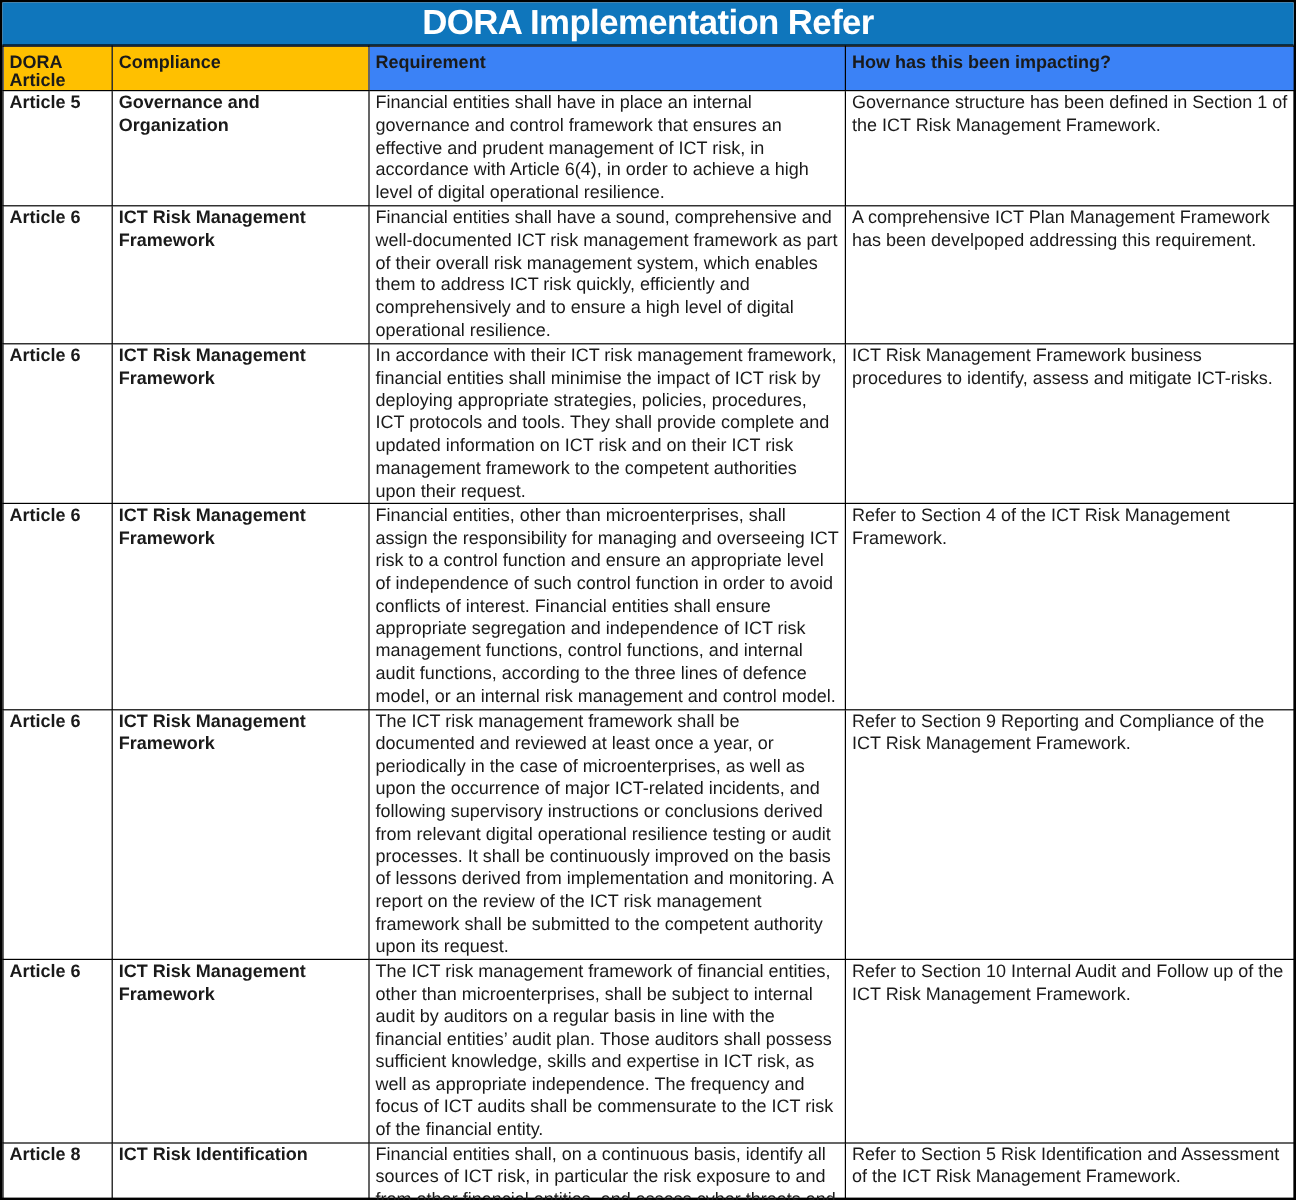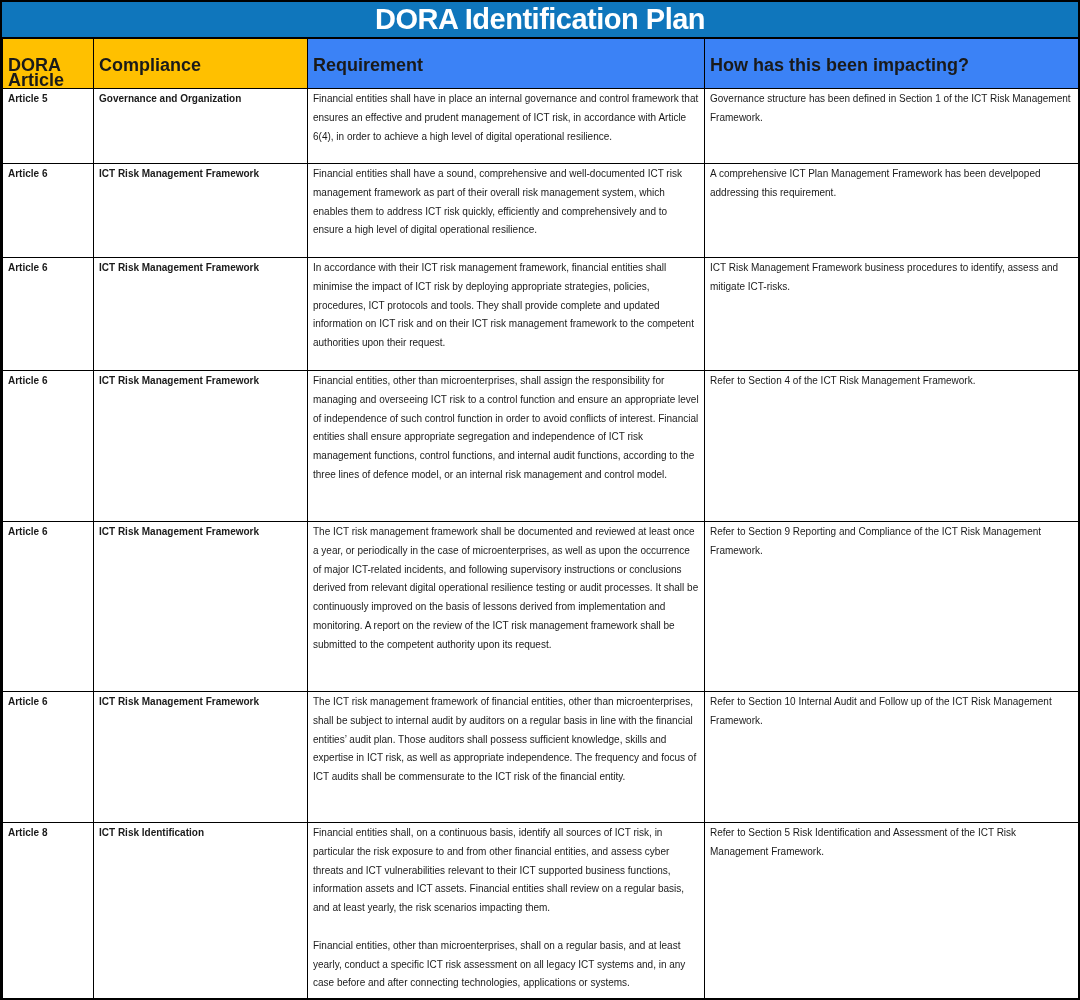--- a/index.html
+++ b/index.html
@@ -32,49 +32,49 @@
   }
   col.c1 { width: 91px; }
   col.c2 { width: 214px; }
   col.c3 { width: 397px; }
   col.c4 { width: 374px; }
   th, td {
     border: 1px solid #000;
     vertical-align: top;
     text-align: left;
     padding: 1px 4px 0 5px;
-    font-size: 10px;
+    font-size: 15px;
     line-height: 18.8px;
     overflow: hidden;
   }
   th {
     height: 20px;
     font-weight: bold;
-    padding-top: 19px;
+    padding-top: 6px;
     line-height: 15px;
-    font-size: 18px;
+    font-size: 15px;
   }
   th.gold { background: #ffc000; }
   th.salmon { background: #3b82f6; }
   td.article, td.description { font-weight: bold; }
   td.requirement { white-space: pre-line; margin-top: 39px; }
   tr.r0 td { height: 75px; }
   tr.r1 td { height: 94px; }
   tr.r2 td { height: 113px; }
   tr.r3 td { height: 151px; }
   tr.r4 td { height: 170px; }
   tr.r5 td { height: 131px; }
   tr.r6 td { height: 205px; }
 </style>
 </head>
 <body>
 
 <div class="sheet">
   <div class="title-bar">
-    <h1>DORA Identification Plan</h1>
+    <h1>DORA Implementation Refer</h1>
   </div>
   <table>
     <colgroup>
         <col class="c1">
         <col class="c2">
         <col class="c3">
         <col class="c4">
       </colgroup>
     <thead>
       <tr>

